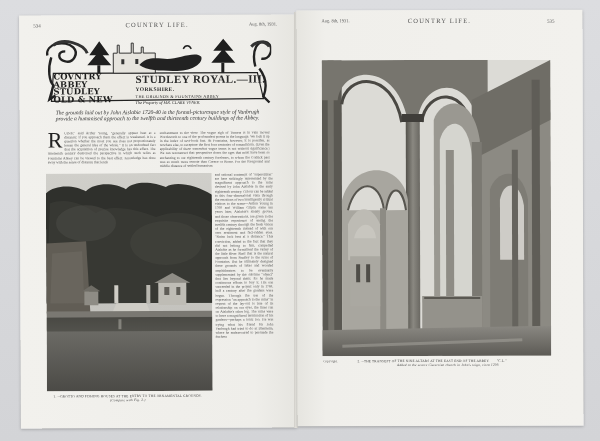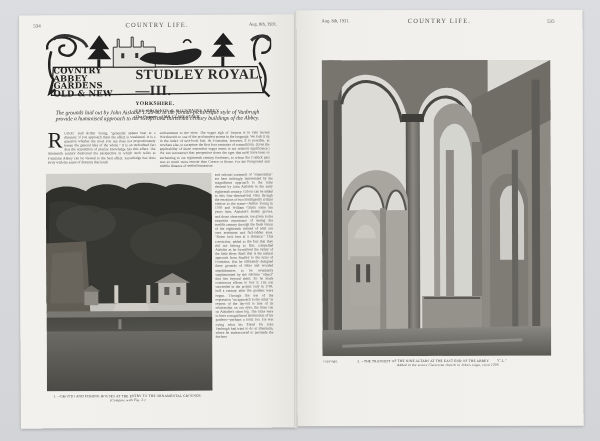--- a/index.html
+++ b/index.html
@@ -33,33 +33,33 @@
   .running-head {
     position: absolute; top: 6px; left: 0; right: 0; height: 10px;
     font-size: 6px; letter-spacing: 1px; color: #555;
   }
   .running-head .pn { position: absolute; font-size: 5px; letter-spacing: 0; }
   .running-head .title { position: absolute; left: 0; right: 0; text-align: center; font-size: 6.5px; letter-spacing: 1.2px; }
   .running-head .date { position: absolute; font-size: 4.5px; letter-spacing: 0; }
 
   
   .banner {
-    position: absolute; left: 24px; top: 16px; width: 228px; height: 70px;
+    position: absolute; left: 24px; top: 22px; width: 228px; height: 70px;
   }
   .banner svg { position: absolute; left: 0; top: 0; }
   .banner .series {
     position: absolute; left: 10px; top: 36px; width: 70px;
     font-family: "DejaVu Serif", serif; font-size: 8.4px; line-height: 7.6px;
     color: #1d1d1d; letter-spacing: 0.2px; font-weight: bold;
   }
   .banner .head {
     position: absolute; left: 92px; top: 36px; width: 130px;
     color: #2a2a2a;
   }
-  .banner .head .t1 { font-size: 14px; letter-spacing: 0.4px; font-weight: bold; }
+  .banner .head .t1 { font-size: 11px; letter-spacing: 0.4px; font-weight: bold; }
   .banner .head .t2 { font-size: 5.5px; letter-spacing: 0.4px; font-weight: bold; margin-top: 1px; }
   .banner .head .t3 { font-size: 4.3px; letter-spacing: 0.3px; margin-top: 2px; }
   .banner .head .t4 { font-size: 4.3px; margin-top: 1px; font-style: italic; }
 
   .standfirst {
     position: absolute; left: 28px; top: 94px; width: 220px;
     font-style: italic; font-size: 5.6px; line-height: 6.4px; text-align: center;
     color: #333;
   }
   .textcol {
@@ -105,21 +105,21 @@
       <path d="M70 36 L70 16 L74 16 L74 8 L76 8 L76 16 L88 16 L88 6 L90 6 L90 16 L98 16 L98 10 L100 10 L100 16 L112 16 L112 36 Z" fill="#e6e4de" stroke="#222" stroke-width="0.9"></path>
       <rect x="78" y="22" width="3" height="5" fill="#333"></rect>
       <rect x="92" y="22" width="3" height="5" fill="#333"></rect>
 
       <path d="M96 28 C104 18 116 22 124 22 C136 22 152 14 158 20 C160 26 150 34 134 34 C120 34 104 34 96 28 Z" fill="#222"></path>
       <path d="M140 12 C142 8 146 8 148 12" fill="none" stroke="#222" stroke-width="1.5"></path>
     </svg>
     <div class="series">
       <div>COVNTRY</div>
       <div>ABBEY</div>
-      <div>GARDENS</div>
+      <div>STUDLEY</div>
       <div>OLD &amp; NEW</div>
     </div>
     <div class="head">
       <div class="t1">STUDLEY ROYAL.—III.</div>
       <div class="t2">YORKSHIRE.</div>
       <div class="t3">THE GROUNDS &amp; FOUNTAINS ABBEY</div>
       <div class="t4">The Property of MR. CLARE VYNER.</div>
     </div>
   </div>
 

